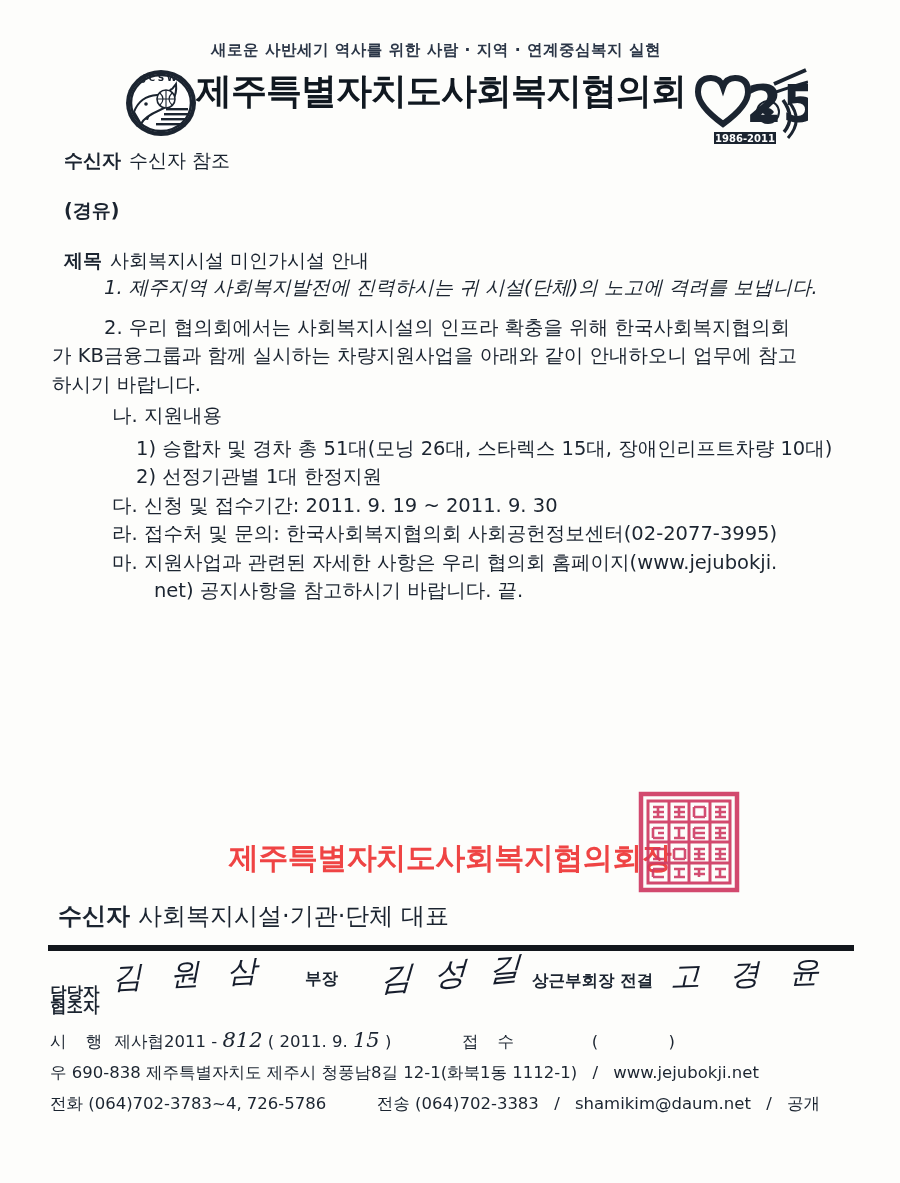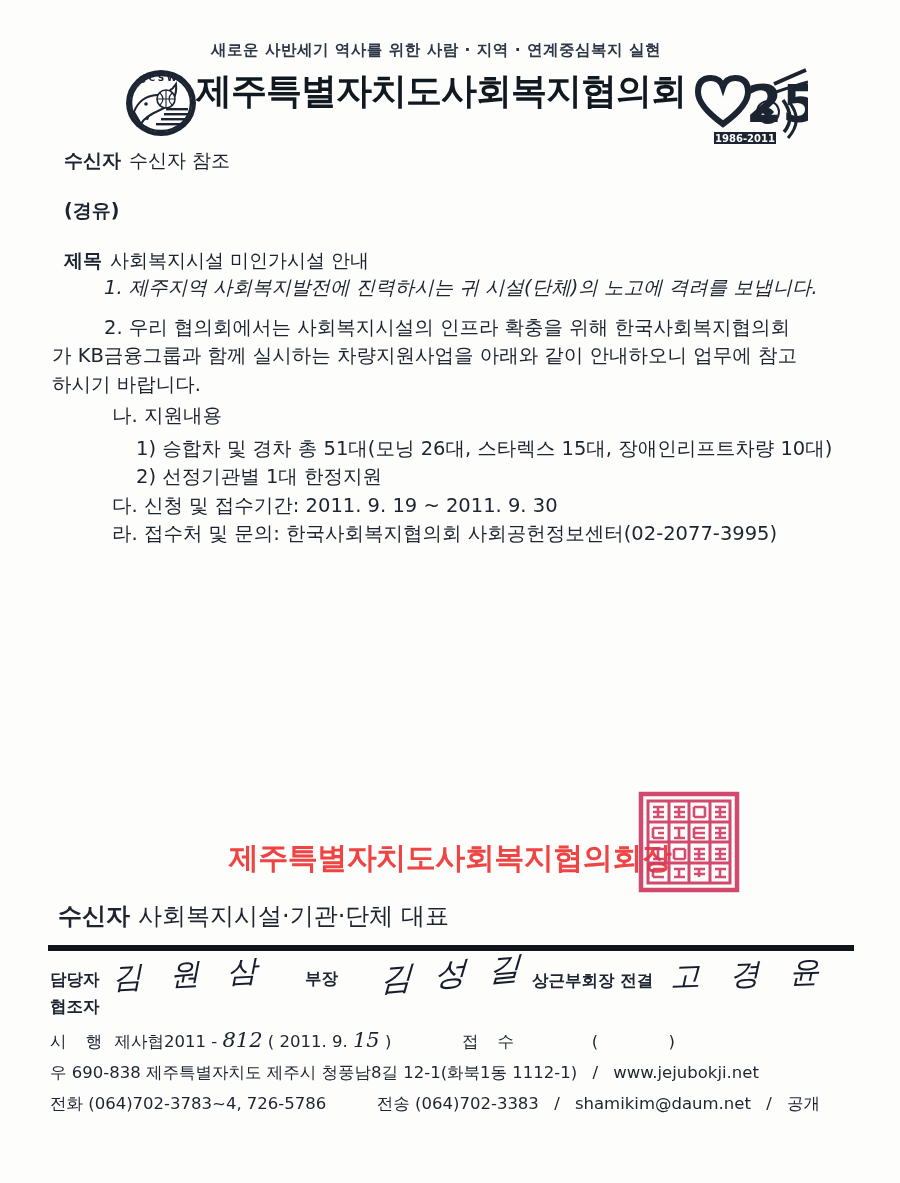--- a/index.html
+++ b/index.html
@@ -145,21 +145,21 @@
     left: 50px; top: 958px;
     width: 812px;
     font-size: 16.5px;
     color: #1b2430;
   }
   .approval-row {
     position: relative;
     height: 40px;
   }
   .ap-item { position: absolute; white-space: nowrap; font-weight: 700; }
-  .ap-charge { left: 0; top: 11px; }
+  .ap-charge { left: 0; top: 24px; }
   .ap-dept { left: 255px; top: 10px; }
   .ap-exec { left: 482px; top: 12px; }
   .sig { font-family: "DejaVu Serif", "Liberation Serif", serif; font-style: italic; font-weight: 400; color: #161d2c; }
   .sig-1 { position: absolute; left: 62px; top: -4px; font-size: 30px; letter-spacing: 9px; transform: rotate(-3deg); }
   .sig-2 { position: absolute; left: 330px; top: -6px; font-size: 32px; letter-spacing: 6px; transform: rotate(-5deg) skewX(-8deg); }
   .sig-3 { position: absolute; left: 620px; top: -4px; font-size: 30px; letter-spacing: 10px; transform: rotate(-2deg); }
   .coop-row { margin-top: -2px; font-weight: 700; }
   .issue-row { position: relative; margin-top: 10px; height: 26px; white-space: nowrap; }
   .issue-row .lbl { letter-spacing: 7px; }
   .hw { font-family: "DejaVu Serif", "Liberation Serif", serif; font-style: italic; font-size: 21px; }
@@ -236,20 +236,24 @@
     <div class="para-line p-num2">하시기 바랍니다.</div>
 
 
     <div class="item-b">나. 지원내용</div>
     <div class="sub-item">1) 승합차 및 경차 총 51대(모닝 26대, 스타렉스 15대, 장애인리프트차량 10대)</div>
     <div class="sub-item">2) 선정기관별 1대 한정지원</div>
 
     <div class="item-row">다. 신청 및 접수기간: 2011. 9. 19 ~ 2011. 9. 30</div>
     <div class="item-row">라. 접수처 및 문의: 한국사회복지협의회 사회공헌정보센터(02-2077-3995)</div>
 
+    <div class="item-e">
+      <div class="hang">마. 지원사업과 관련된 자세한 사항은 우리 협의회 홈페이지(www.jejubokji.</div>
+      <div class="cont">net) 공지사항을 참고하시기 바랍니다.  끝.</div>
+    </div>
   </div>
 
   <div class="sign-title">제주특별자치도사회복지협의회장</div>
 
   <div class="seal">
     <svg width="106" height="108" viewBox="0 0 106 108" aria-hidden="true">
       <g stroke="#cf3a63" fill="none" stroke-width="4.5" opacity="0.92">
         <rect x="5" y="6" width="96" height="96"></rect>
         <rect x="12" y="13" width="82" height="82" stroke-width="3"></rect>
         <line x1="33" y1="13" x2="33" y2="95" stroke-width="3"></line>

